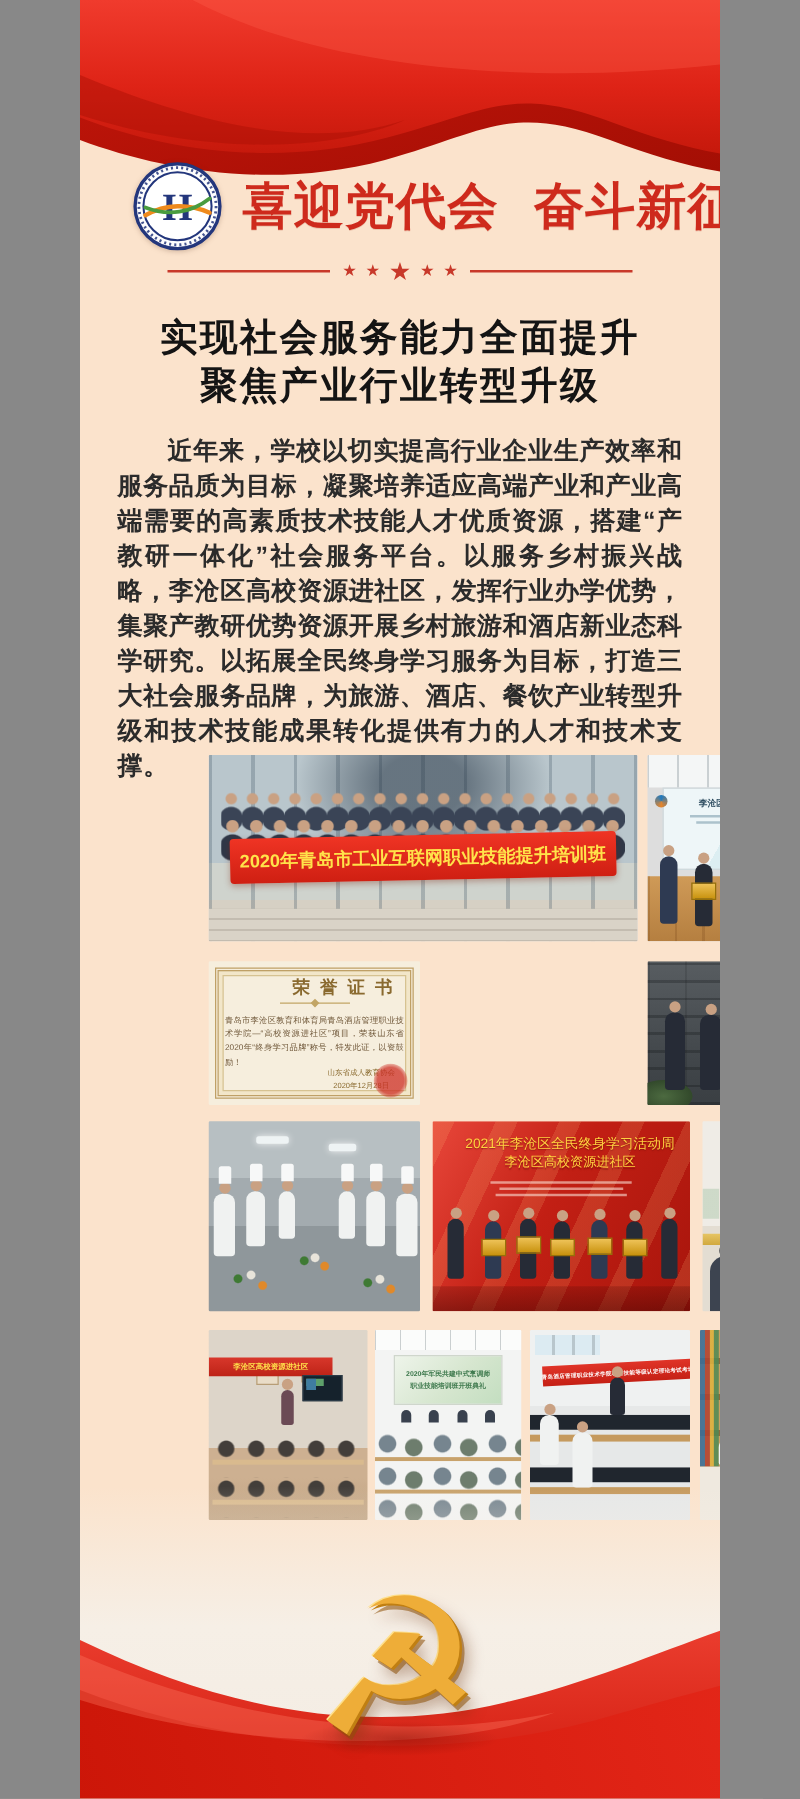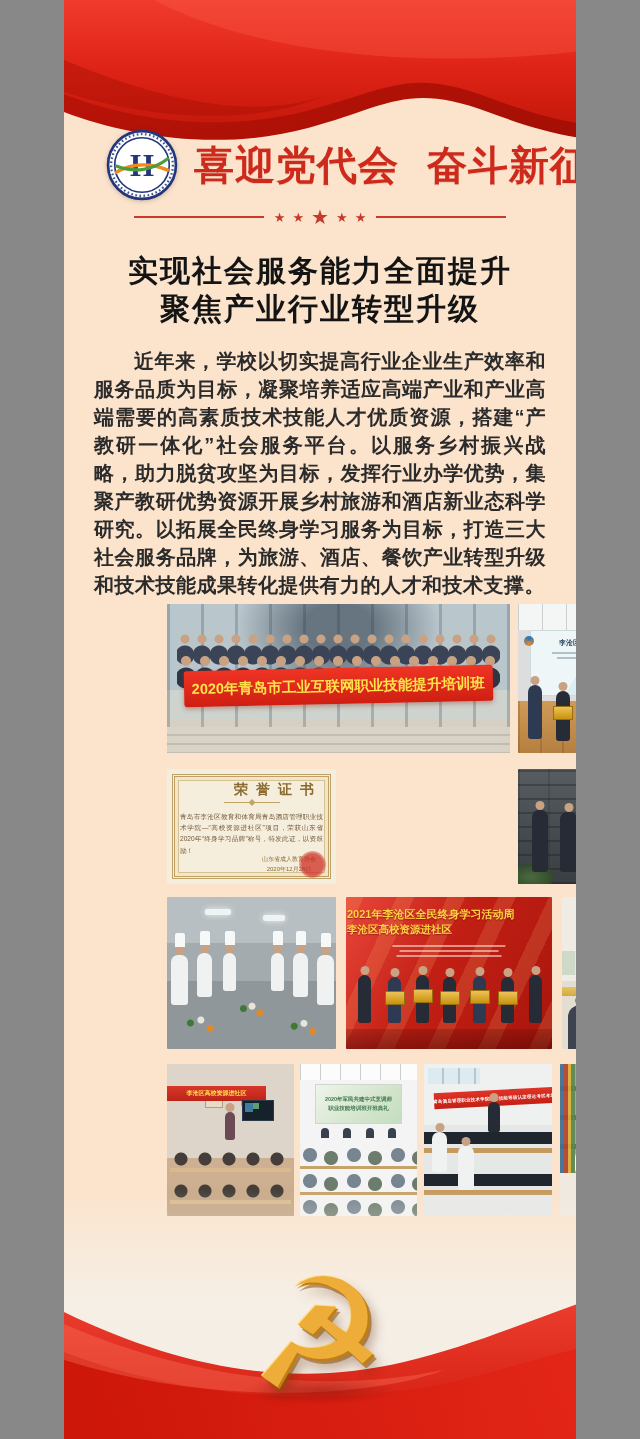--- a/index.html
+++ b/index.html
@@ -116,21 +116,21 @@
   .phF{background:linear-gradient(#b7bfc2 0 30%,#a3abaf 30% 55%,#8f979b 55%);}
   .lampF{position:absolute;background:#eef3f4;height:6px;border-radius:2px;box-shadow:0 0 6px rgba(255,255,255,.8);}
   .boardF{position:absolute;border-radius:50%;background:radial-gradient(#c2544a,#a93a31 70%);
     background-image:radial-gradient(circle at 30% 40%,#3f7a34 3px,transparent 4px),
       radial-gradient(circle at 64% 58%,#e0892a 3px,transparent 4px),
       radial-gradient(circle at 48% 30%,#e8e4da 3px,transparent 4px);}
   
   .phG{background:
     repeating-linear-gradient(115deg, rgba(255,190,120,.16) 0 16px, transparent 16px 46px),
     linear-gradient(120deg,#e8473a,#c21f14 45%,#a8150c);}
-  .gT{position:absolute;left:1px;right:0;text-align:left;color:#ffd23f;font-weight:bold;white-space:nowrap;
+  .gT{position:absolute;left:14px;right:0;text-align:center;color:#ffd23f;font-weight:normal;white-space:nowrap;
     text-shadow:0 1px 1px rgba(90,10,5,.5);}
   .subG{position:absolute;left:50%;transform:translateX(-50%);height:2px;background:rgba(255,240,230,.55);}
   .floorG{position:absolute;bottom:0;left:0;right:0;height:20px;background:linear-gradient(rgba(90,10,5,.25),rgba(60,5,2,.45));}
   
   .phH{background:linear-gradient(#efece6 0 55%,#e3ddd2 55%);}
   .postH{position:absolute;right:5px;top:5px;width:36px;height:22px;background:#f7f3ec;border:1px solid #ddd5c6;}
   .postH::after{content:"";position:absolute;right:3px;top:3px;width:9px;height:12px;background:#c23a2e;}
   .chairsH{position:absolute;left:0;right:0;top:54px;height:24px;opacity:.65;
     background:repeating-linear-gradient(90deg,#bcd0b9 0 13px,#e8e4da 13px 25px);}
   .tabH{position:absolute;left:0;right:0;top:90px;height:9px;background:linear-gradient(#e6c463,#d1a93f);}
@@ -245,21 +245,21 @@
       <span class="s">★</span>
     </span>
     <span class="line"></span>
   </div>
 
   <div class="headings">
     <h2>实现社会服务能力全面提升</h2>
     <h2>聚焦产业行业转型升级</h2>
   </div>
 
-  <p class="intro">近年来，学校以切实提高行业企业生产效率和服务品质为目标，凝聚培养适应高端产业和产业高端需要的高素质技术技能人才优质资源，搭建“产教研一体化”社会服务平台。以服务乡村振兴战略，助力脱贫攻坚为目标，发挥行业办学优势，集聚产教研优势资源开展乡村旅游和酒店新业态科学研究。以拓展全民终身学习服务为目标，打造三大社会服务品牌，为旅游、酒店、餐饮产业转型升级和技术技能成果转化提供有力的人才和技术支撑。</p>
+  <p class="intro">近年来，学校以切实提高行业企业生产效率和服务品质为目标，凝聚培养适应高端产业和产业高端需要的高素质技术技能人才优质资源，搭建“产教研一体化”社会服务平台。以服务乡村振兴战略，李沧区高校资源进社区，发挥行业办学优势，集聚产教研优势资源开展乡村旅游和酒店新业态科学研究。以拓展全民终身学习服务为目标，打造三大社会服务品牌，为旅游、酒店、餐饮产业转型升级和技术技能成果转化提供有力的人才和技术支撑。</p>
 
   <figure class="ph" style="left:63px;top:588px;width:343px;height:149px">
     <div class="bldgA"></div>
     <div class="crowdA" style="top:30px"></div>
     <div class="crowdA r2" style="top:52px"></div>
     <div class="bannerA">
         <span>2020年青岛市工业互联网职业技能提升培训班</span>
       </div>
     <div class="stepsA"></div>
   </figure>

